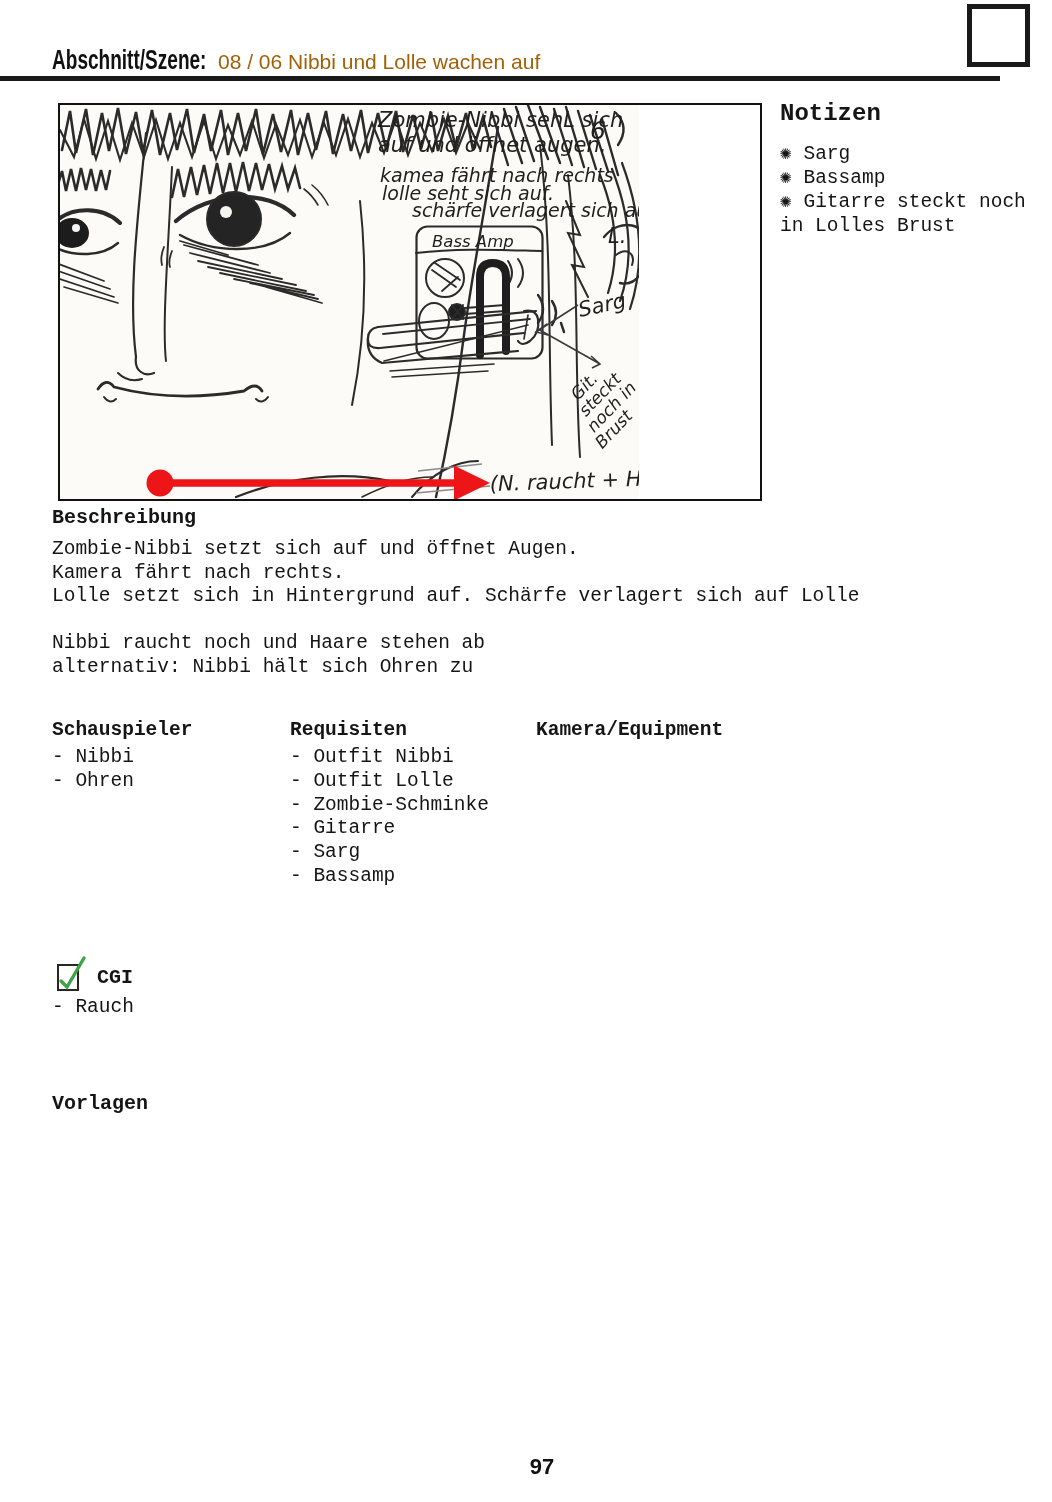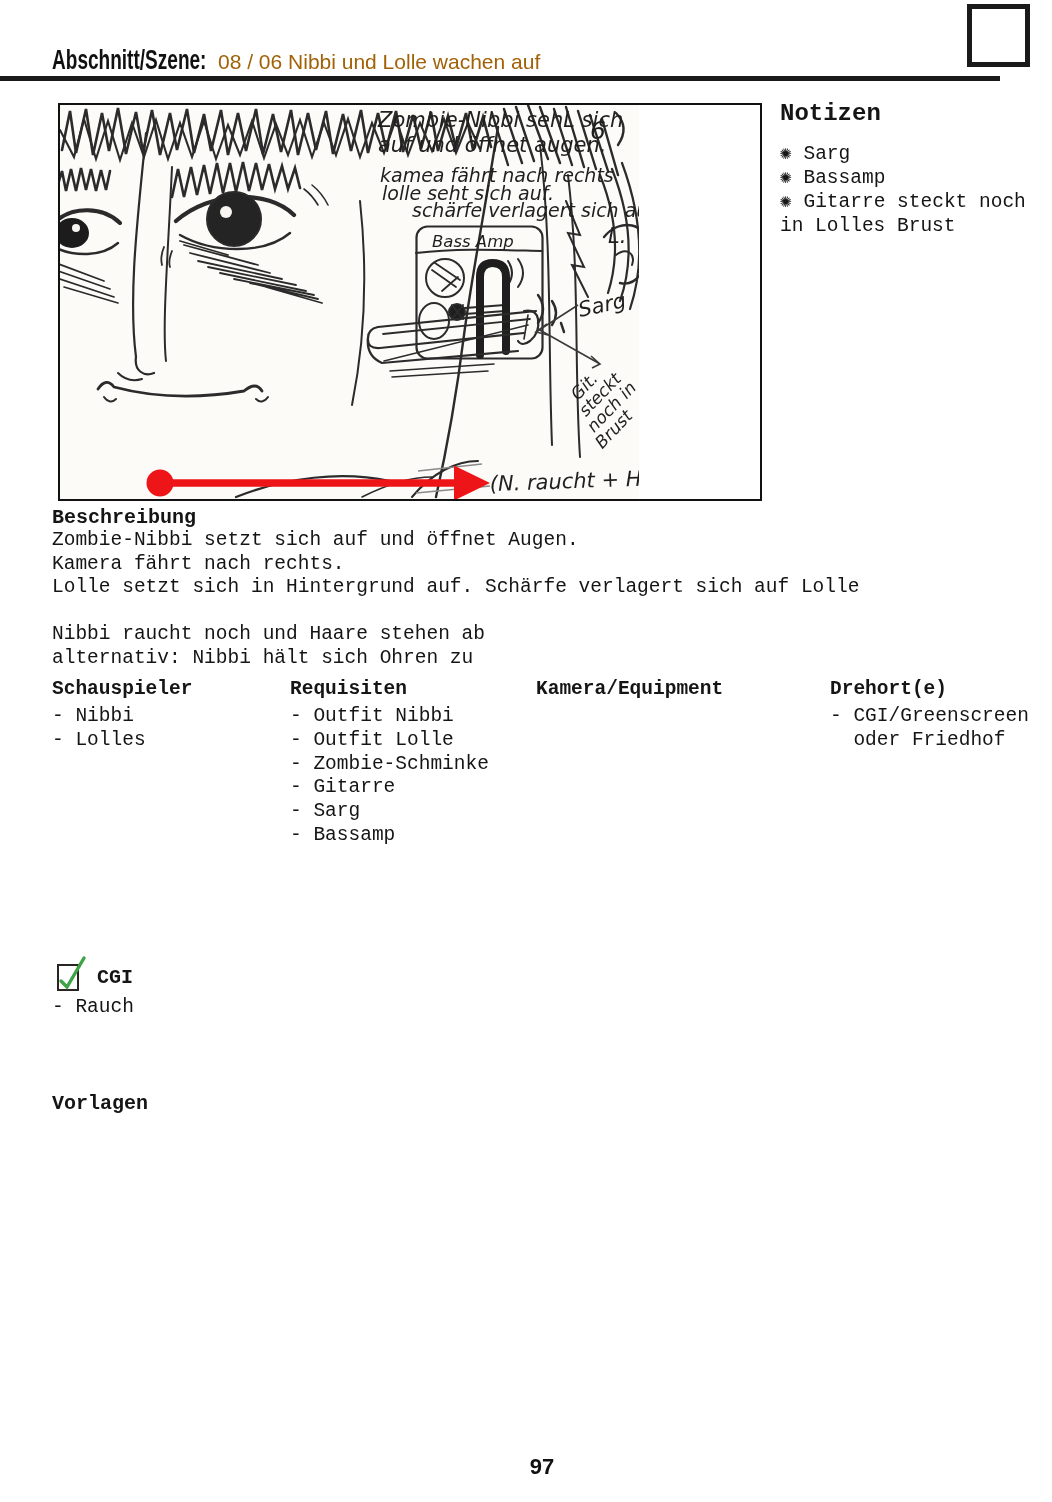--- a/index.html
+++ b/index.html
@@ -21,26 +21,26 @@
   .frame svg{display:block;width:700px;height:394px;}
   .hw{font-family:"DejaVu Sans",sans-serif;font-style:italic;fill:#1f1f1f;}
 
   
   .notizen{position:absolute;left:780px;top:100px;width:258px;}
   .notizen .title{font-weight:bold;font-size:24px;margin-bottom:15px;}
   .notiz{font-size:19.5px;line-height:24px;}
 
   
   .beschreibung{position:absolute;left:52px;top:506px;width:930px;}
-  .beschreibung .title{font-weight:bold;font-size:20px;}
+  .beschreibung .title{font-weight:bold;font-size:20px;margin-bottom:9px;}
   .bz-line{font-size:19.5px;line-height:23.5px;min-height:23.5px;white-space:pre;}
 
   
   .col{position:absolute;top:678px;}
-  .col .title{font-weight:bold;font-size:19.5px;margin-bottom:5px;white-space:pre;}
+  .col .title{font-weight:bold;font-size:19.5px;margin-bottom:5px;white-space:pre;margin-top:41px;}
   .col-item{font-size:19.5px;line-height:23.8px;min-height:23.8px;white-space:pre;}
   .col-schauspieler{left:52px;width:220px;}
   .col-requisiten{left:290px;width:235px;}
   .col-kamera{left:536px;width:280px;}
   .col-drehort{left:830px;width:215px;}
 
   
   .cgi{position:absolute;left:52px;top:962px;}
   .cgi-head{display:flex;align-items:center;height:30px;}
   .cgi-box{position:relative;width:18px;height:23px;border:2.5px solid #2a2520;margin-left:5px;}
@@ -186,38 +186,33 @@
     <div class="bz-line">Kamera fährt nach rechts.</div>
     <div class="bz-line">Lolle setzt sich in Hintergrund auf. Schärfe verlagert sich auf Lolle</div>
     <div class="bz-line"></div>
     <div class="bz-line">Nibbi raucht noch und Haare stehen ab</div>
     <div class="bz-line">alternativ: Nibbi hält sich Ohren zu</div>
   </div>
 
   <div class="col col-schauspieler">
     <div class="title">Schauspieler</div>
     <div class="col-item">- Nibbi</div>
-    <div class="col-item">- Lolles</div>
+    <div class="col-item">- Ohren</div>
   </div>
   <div class="col col-requisiten">
     <div class="title">Requisiten</div>
     <div class="col-item">- Outfit Nibbi</div>
     <div class="col-item">- Outfit Lolle</div>
     <div class="col-item">- Zombie-Schminke</div>
     <div class="col-item">- Gitarre</div>
     <div class="col-item">- Sarg</div>
     <div class="col-item">- Bassamp</div>
   </div>
   <div class="col col-kamera">
     <div class="title">Kamera/Equipment</div>
-  </div>
-  <div class="col col-drehort">
-    <div class="title">Drehort(e)</div>
-    <div class="col-item">- CGI/Greenscreen</div>
-    <div class="col-item">  oder Friedhof</div>
   </div>
 
   <div class="cgi">
     <div class="cgi-head">
       <span class="cgi-box">
         <svg viewBox="0 0 34 40">
           <polyline points="6,28 12,34 29,5" fill="none" stroke-width="3.4" stroke-linecap="round" stroke="#3fa347"></polyline>
         </svg>
       </span>
       <span class="cgi-label">CGI</span>

